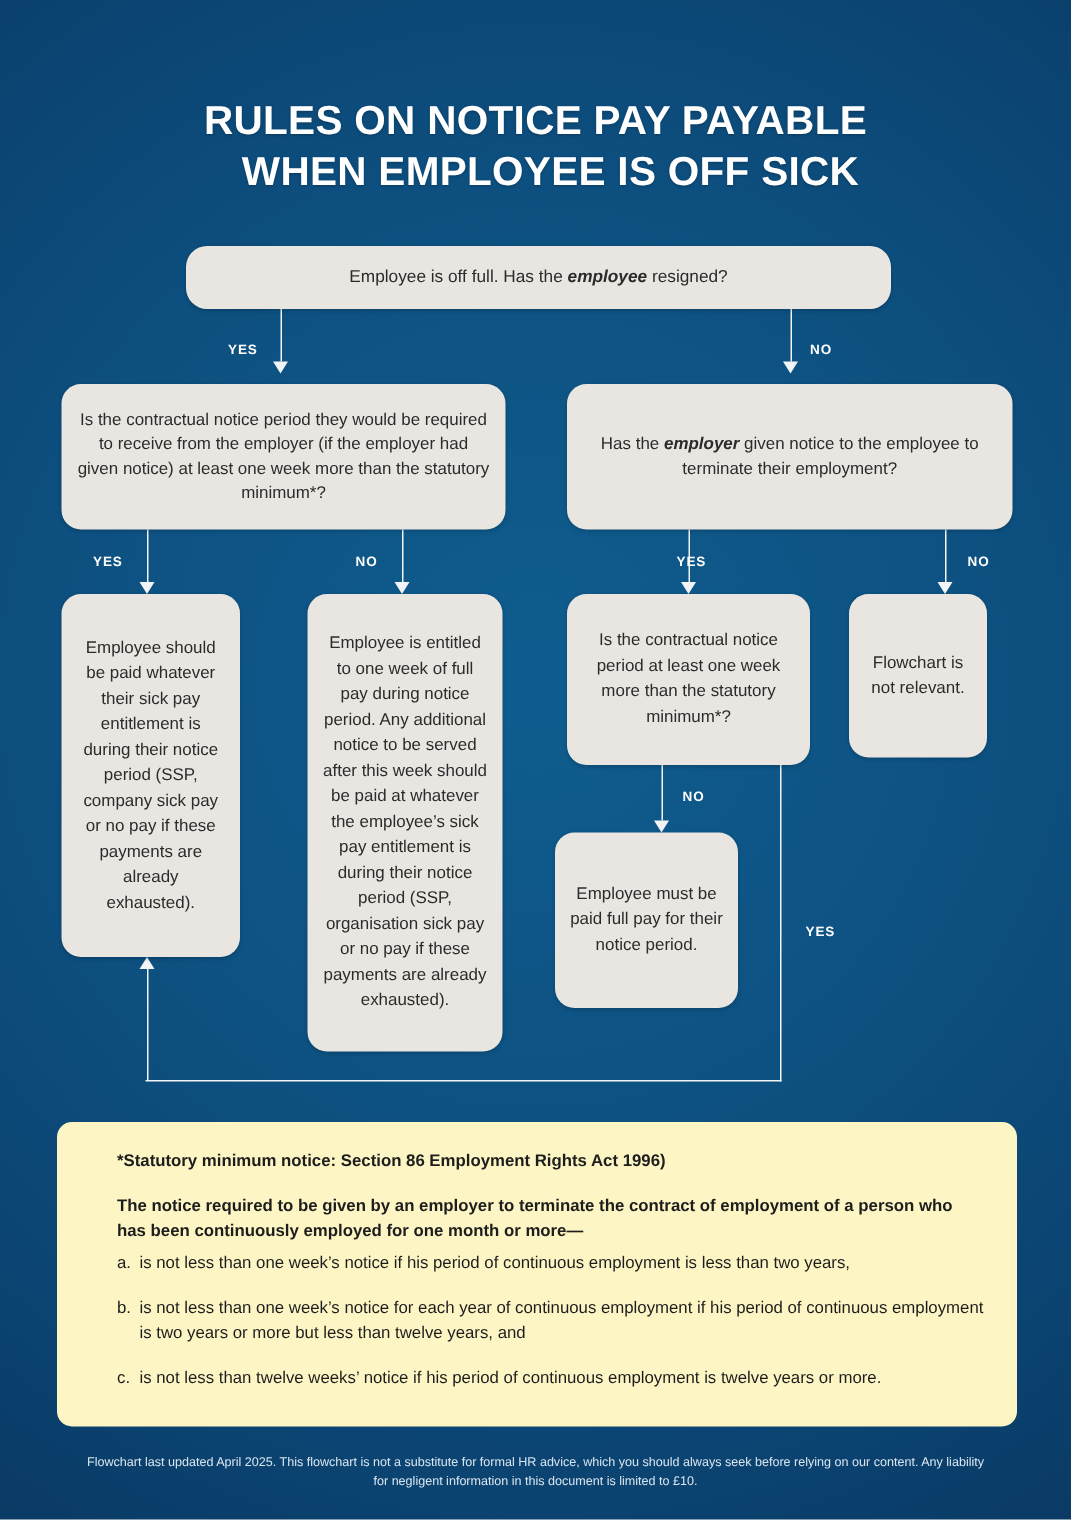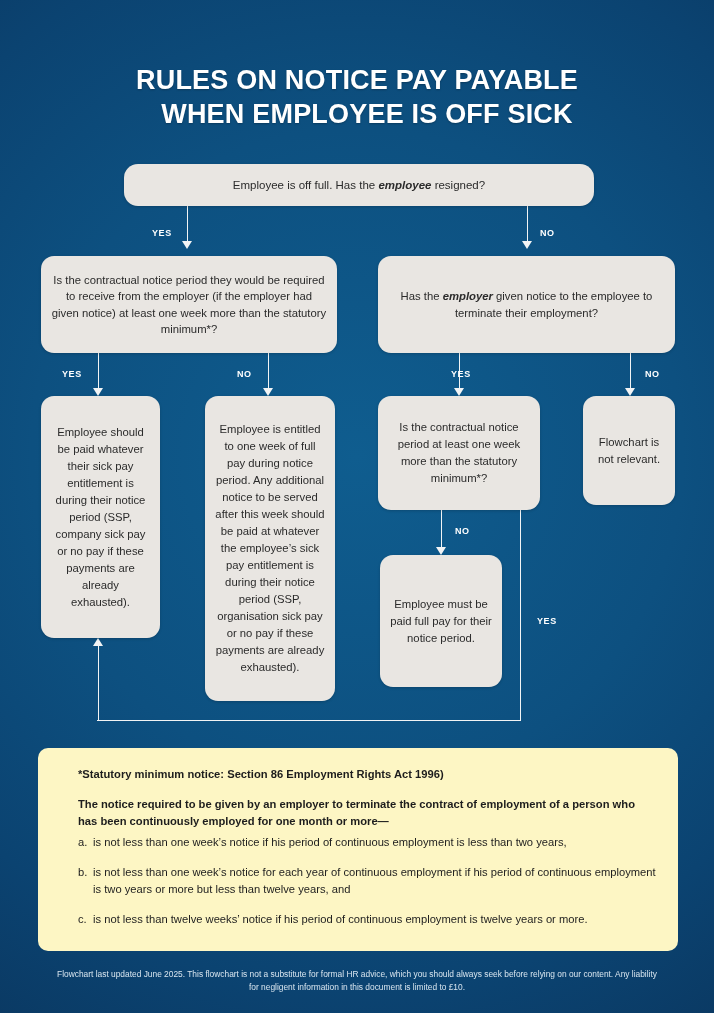--- a/index.html
+++ b/index.html
@@ -46,22 +46,22 @@
   }
   .box .txt { width: 100%; }
   .box i, .box em { font-style: italic; font-weight: bold; }
 
   .b1 { left:124px; top:164px; width:470px; height:42px; font-size:11.5px; line-height:15px; border-radius:14px;}
   .b2 { left:41px;  top:256px; width:296px; height:97px; font-size:11.3px; line-height:16.5px; }
   .b3 { left:378px; top:256px; width:297px; height:97px; font-size:11.3px; line-height:16.5px; }
   .b4 { left:41px;  top:396px; width:119px; height:242px; font-size:11.3px; line-height:17px; }
   .b5 { left:205px; top:396px; width:130px; height:305px; font-size:11.3px; line-height:17px; }
   .b6 { left:378px; top:396px; width:162px; height:114px; font-size:11.3px; line-height:17px; }
-  .b7 { left:583px; top:396px; width:92px;  height:109px; font-size:11.3px; line-height:17px; }
-  .b8 { left:380px; top:555px; width:122px; height:132px; font-size:11.3px; line-height:17px; }
+  .b7 { left:566px; top:396px; width:92px;  height:109px; font-size:11.3px; line-height:17px; }
+  .b8 { left:370px; top:555px; width:122px; height:117px; font-size:11.3px; line-height:17px; }
 
   
   .conn { position: absolute; background: #f2f4f5; }
   .vline { width: 1.6px; }
   .hline { height: 1.6px; }
   .arrow-down {
     position: absolute;
     width: 0; height: 0;
     border-left: 5.5px solid transparent;
     border-right: 5.5px solid transparent;
@@ -219,15 +219,15 @@
         <span class="mk">b.</span>
         <span>is not less than one week’s notice for each year of continuous employment if his period of continuous employment is two years or more but less than twelve years, and</span>
       </li>
       <li>
         <span class="mk">c.</span>
         <span>is not less than twelve weeks’ notice if his period of continuous employment is twelve years or more.</span>
       </li>
     </ol>
   </div>
 
-  <div class="footer">Flowchart last updated June 2025. This flowchart is not a substitute for formal HR advice, which you should always seek before relying on our content. Any liability for negligent information in this document is limited to £10.</div>
+  <div class="footer">Flowchart last updated April 2025. This flowchart is not a substitute for formal HR advice, which you should always seek before relying on our content. Any liability for negligent information in this document is limited to £10.</div>
 
 </div>
 
 </body></html>

